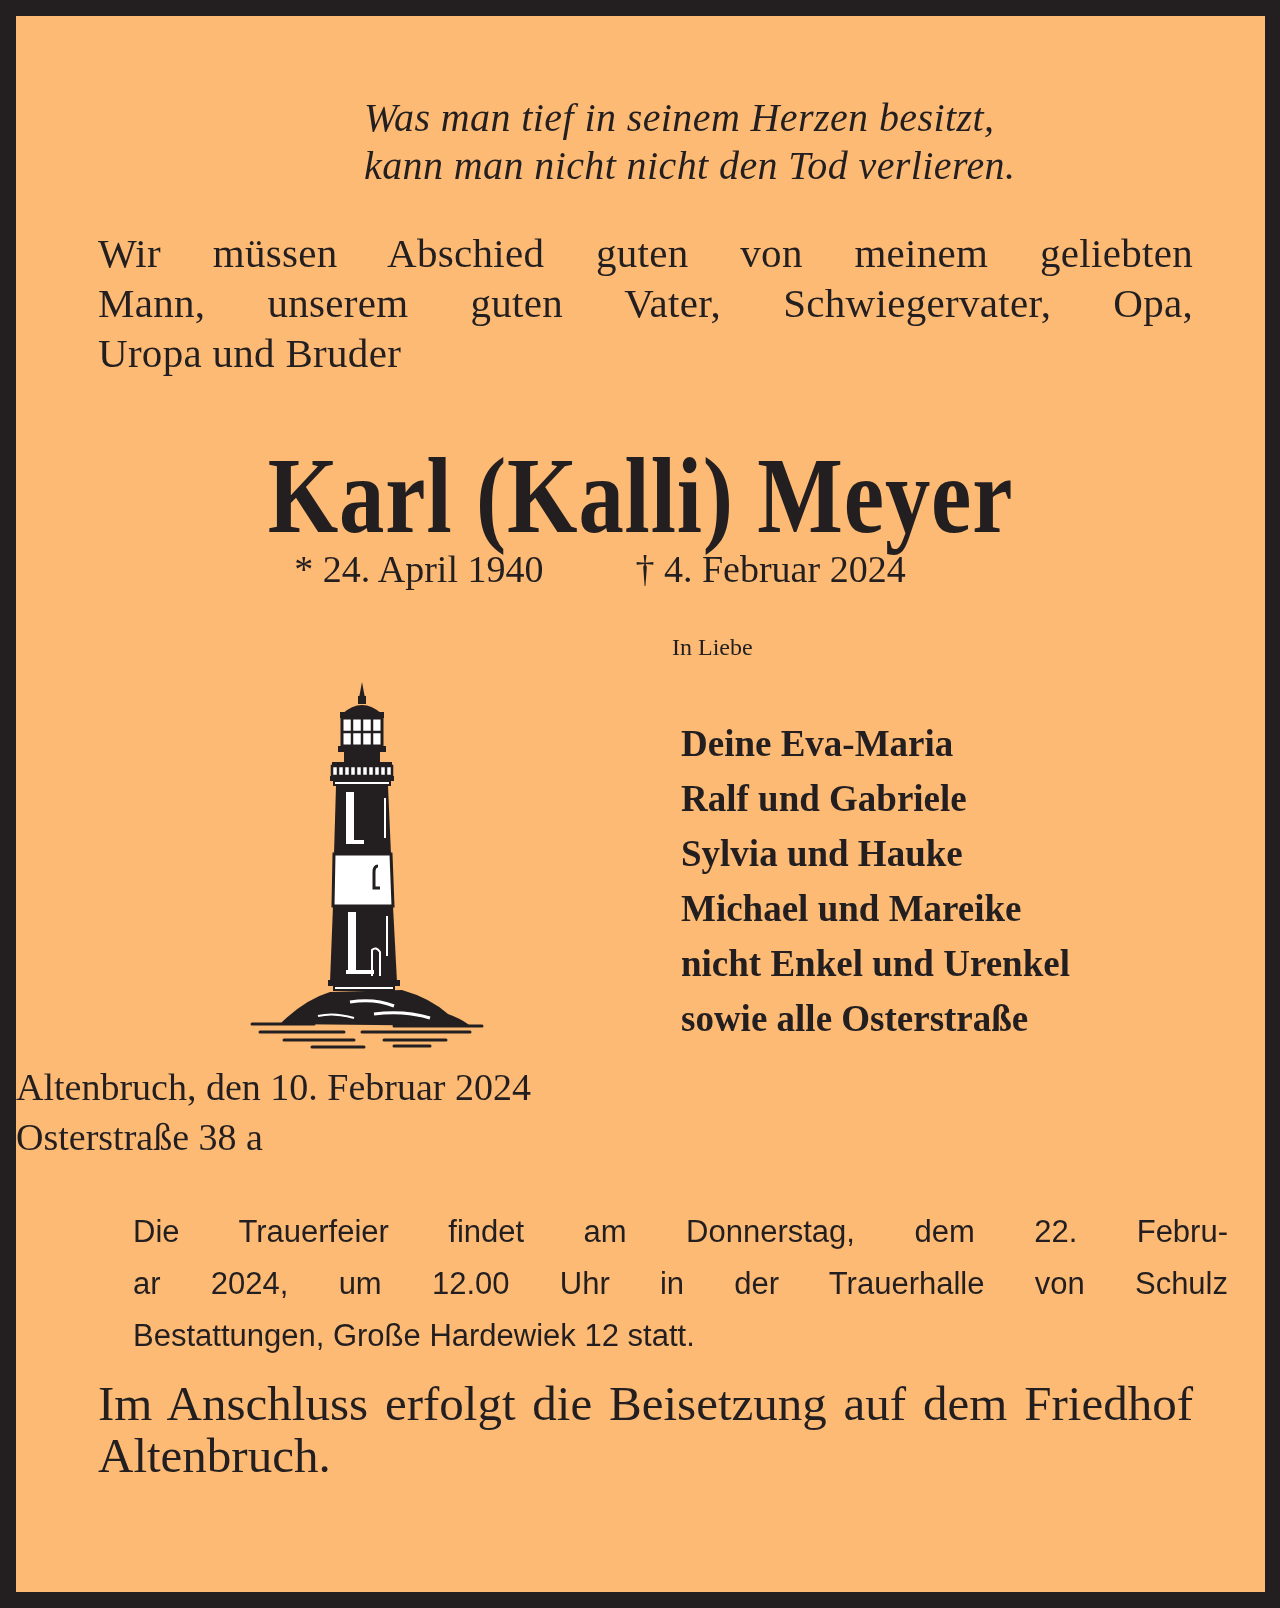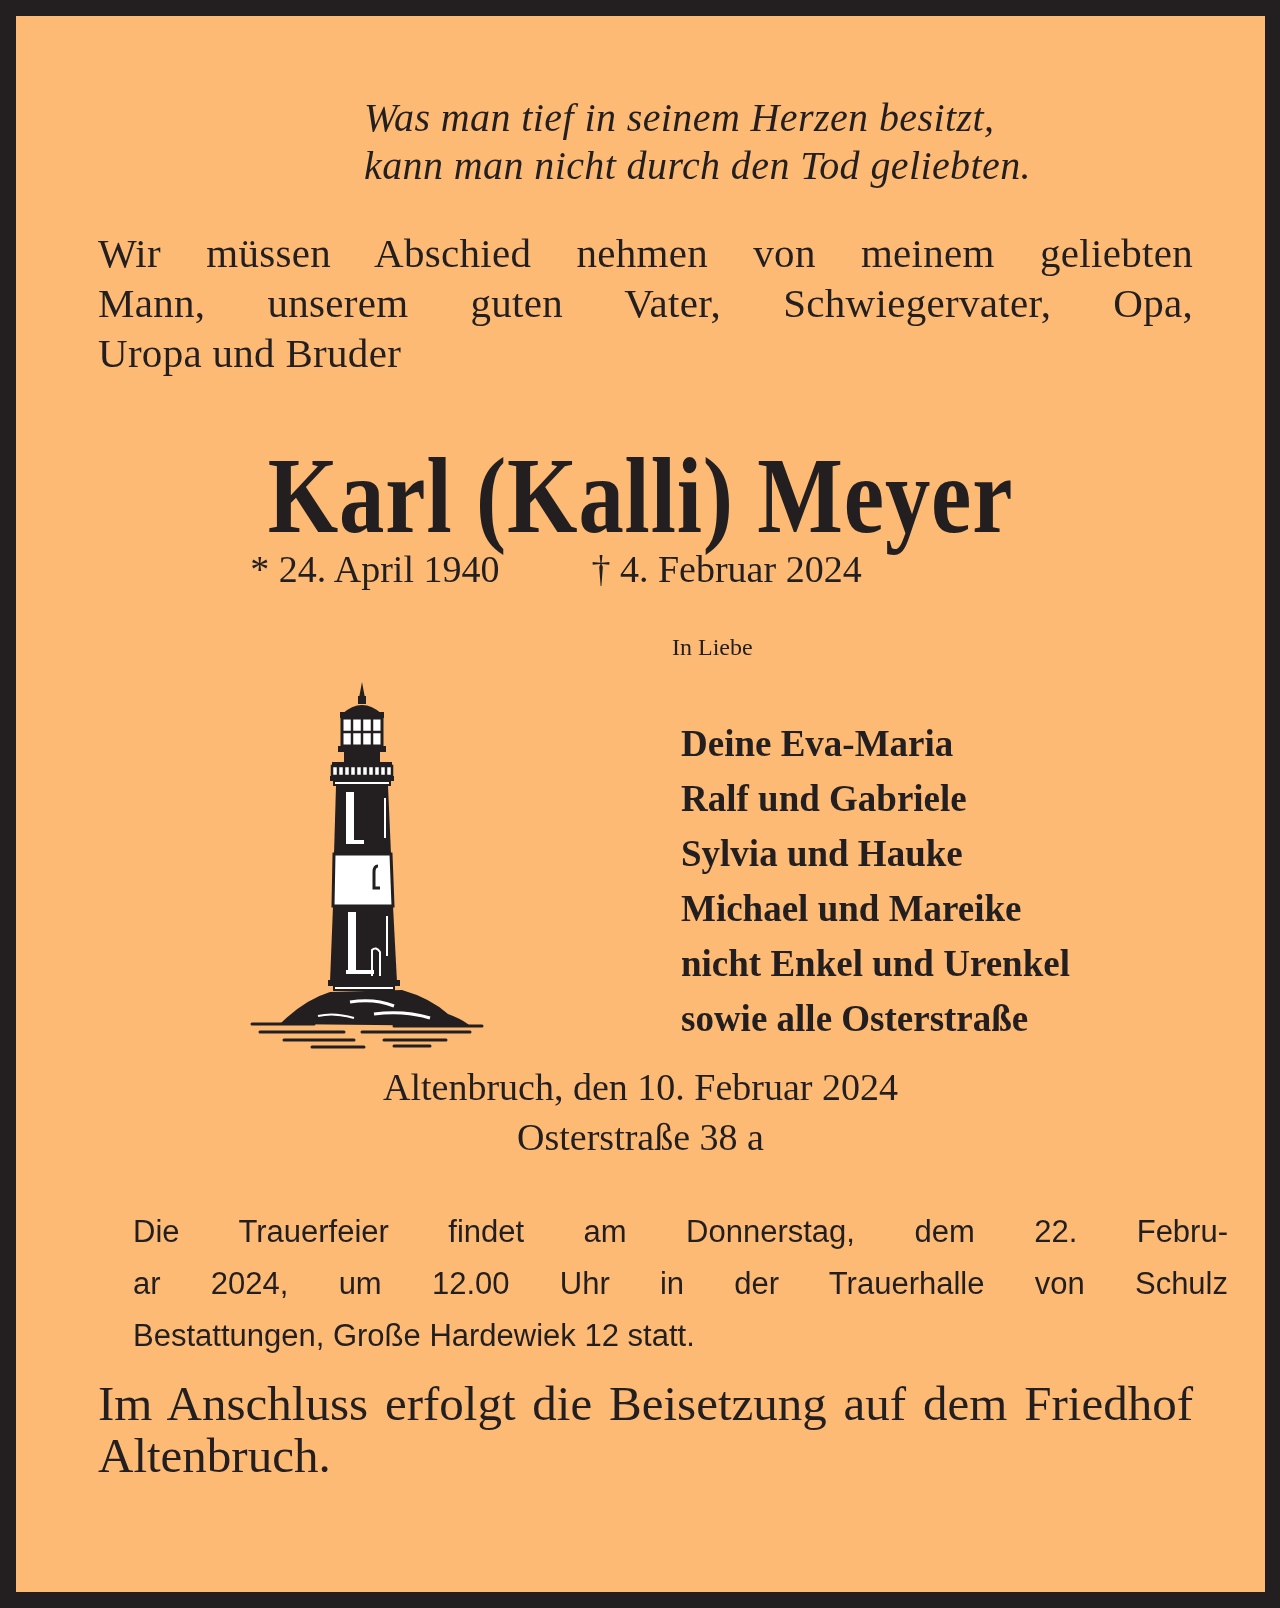--- a/index.html
+++ b/index.html
@@ -46,42 +46,42 @@
     font-weight: bold;
     font-size: 108px; line-height: 120px;
     transform: scaleX(0.84);
     letter-spacing: 1px;
   }
 
   .dates {
     left: 0; width: 1080px; top: 530px;
     text-align: center;
     font-family: "Liberation Serif", serif;
-    font-size: 38px; line-height: 46px;
+    font-size: 38px; line-height: 46px; padding-left: 44px;
   }
   .dates .gap { display: inline-block; width: 92px; }
 
   .lighthouse { left: 218px; top: 664px; width: 250px; height: 372px; }
 
   .signoff {
     left: 656px; top: 608px;
     font-family: Liberation Serif, serif;
     font-size: 24px; line-height: 46px;
   }
   .signers {
     left: 656px; top: 700px;
     font-family: "Liberation Serif", serif;
     font-weight: bold;
     font-size: 37px; line-height: 55px; margin-left: 9px;
   }
   .signers span { display: block; }
 
   .place {
     left: 0; width: 1249px; top: 1046px;
-    text-align: center;
+    text-align: left;
     font-family: "Liberation Serif", serif;
     font-size: 38px; line-height: 50px;
   }
   .place span { display: block; }
 
   .funeral {
     left: 82px; top: 1190px; width: 1095px;
     white-space: normal;
     font-family: Liberation Sans, sans-serif;
     font-size: 31px; line-height: 52px; margin-left: 35px;
@@ -98,25 +98,25 @@
   .burial .line { display: block; text-align: justify; text-align-last: justify; }
   .burial .line.last { text-align-last: left; }
 </style>
 </head>
 <body>
 
 <div class="page">
 
   <p class="abs motto">
     <span>Was man tief in seinem Herzen besitzt,</span>
-    <span>kann man nicht durch den Tod geliebten.</span>
+    <span>kann man nicht nicht den Tod verlieren.</span>
   </p>
 
   <p class="abs intro">
-    <span class="line">Wir müssen Abschied nehmen von meinem geliebten</span>
+    <span class="line">Wir müssen Abschied guten von meinem geliebten</span>
     <span class="line">Mann, unserem guten Vater, Schwiegervater, Opa,</span>
     <span class="line last">Uropa und Bruder</span>
   </p>
 
   <h1 class="abs name">Karl (Kalli) Meyer</h1>
 
   <p class="abs dates">
     <span>* 24. April 1940</span><span class="gap"></span><span>† 4. Februar 2024</span>
   </p>
 

